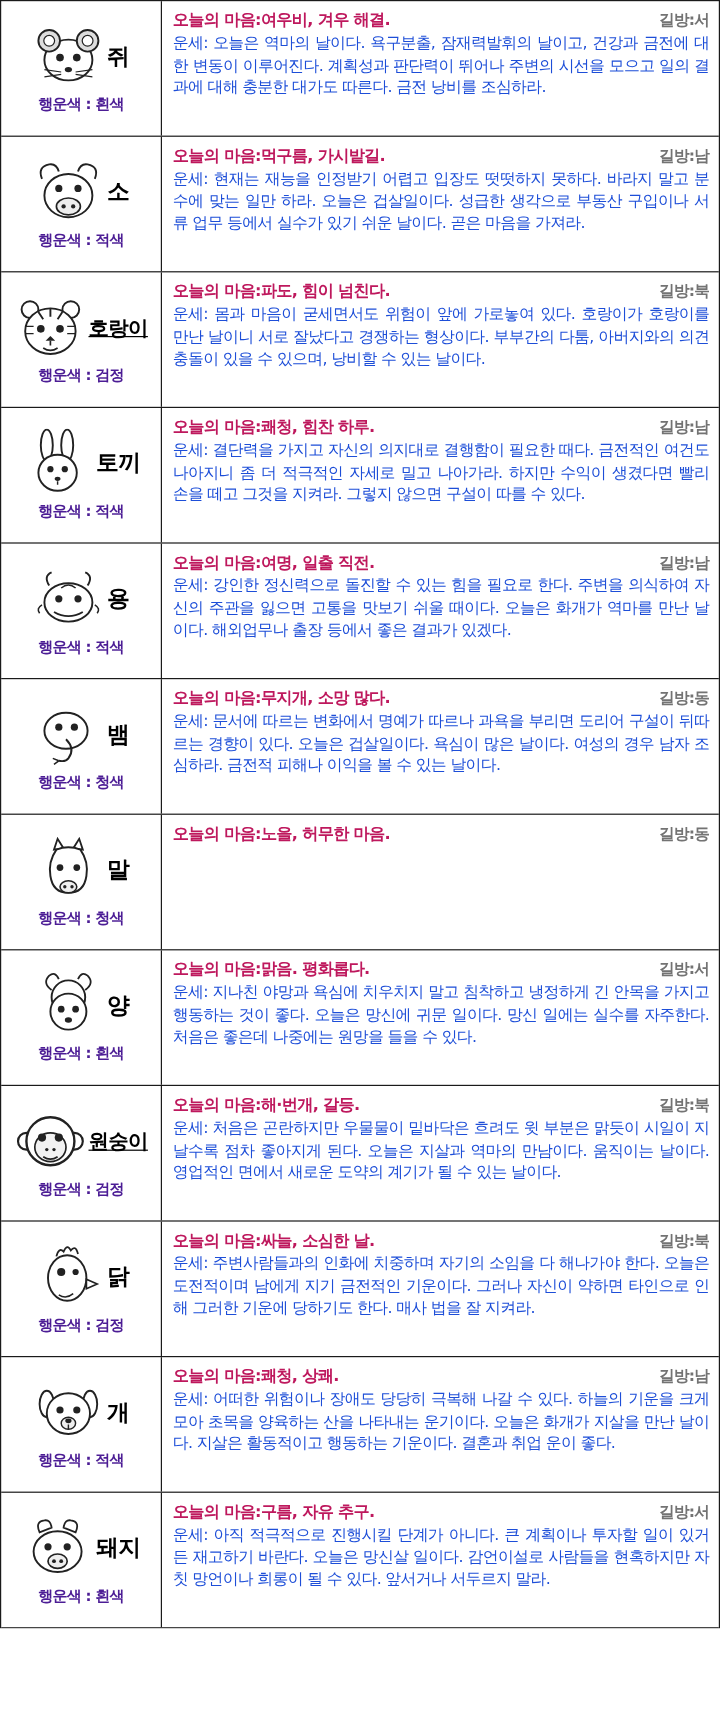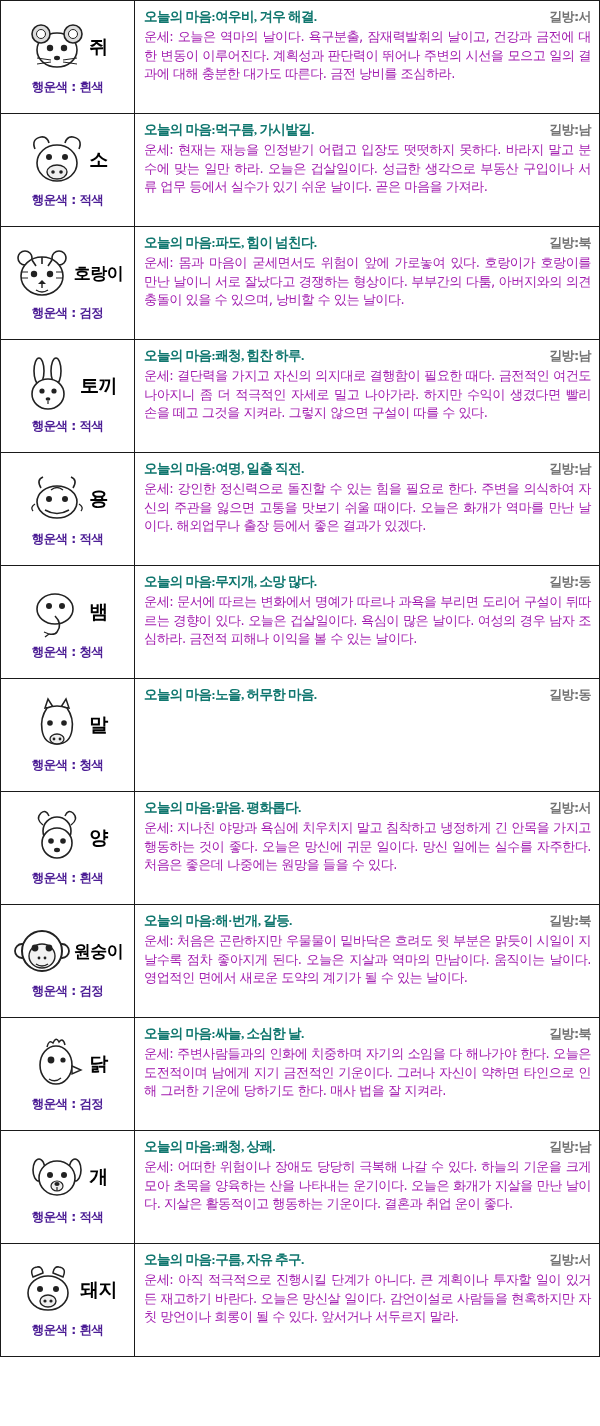--- a/index.html
+++ b/index.html
@@ -51,20 +51,21 @@
   }
   .animal-name {
     font-size: 19px;
     font-weight: bold;
     letter-spacing: -0.5px;
     color: #000;
     white-space: nowrap;
   }
   .animal-name.long {
     font-size: 17px;
+    text-decoration: underline;
   }
   .lucky-line {
     margin-top: 3px;
     font-size: 12.5px;
     font-weight: bold;
     color: #4c1d95;
     letter-spacing: -0.6px;
     white-space: nowrap;
   }
   .text-cell {
@@ -78,36 +79,35 @@
   .mood-line {
     display: flex;
     justify-content: space-between;
     align-items: baseline;
     gap: 8px;
   }
   .mood {
     font-size: 13.5px;
     font-weight: bold;
     letter-spacing: -0.6px;
-    color: #0f766e;
-    font-family: Liberation Serif, serif;
+    color: #be185d;
   }
   .direction {
     font-size: 13px;
     font-weight: bold;
     letter-spacing: -0.6px;
     color: #737373;
     white-space: nowrap;
   }
   .fortune {
     margin-top: 2px;
     font-size: 13.2px;
     line-height: 1.42;
     letter-spacing: -0.55px;
-    color: #a21caf;
+    color: #1d4ed8;
     text-align: justify;
   }
 </style>
 </head>
 <body>
 
 <div class="sheet">
 
   <div class="row">
     <div class="zodiac-cell">

